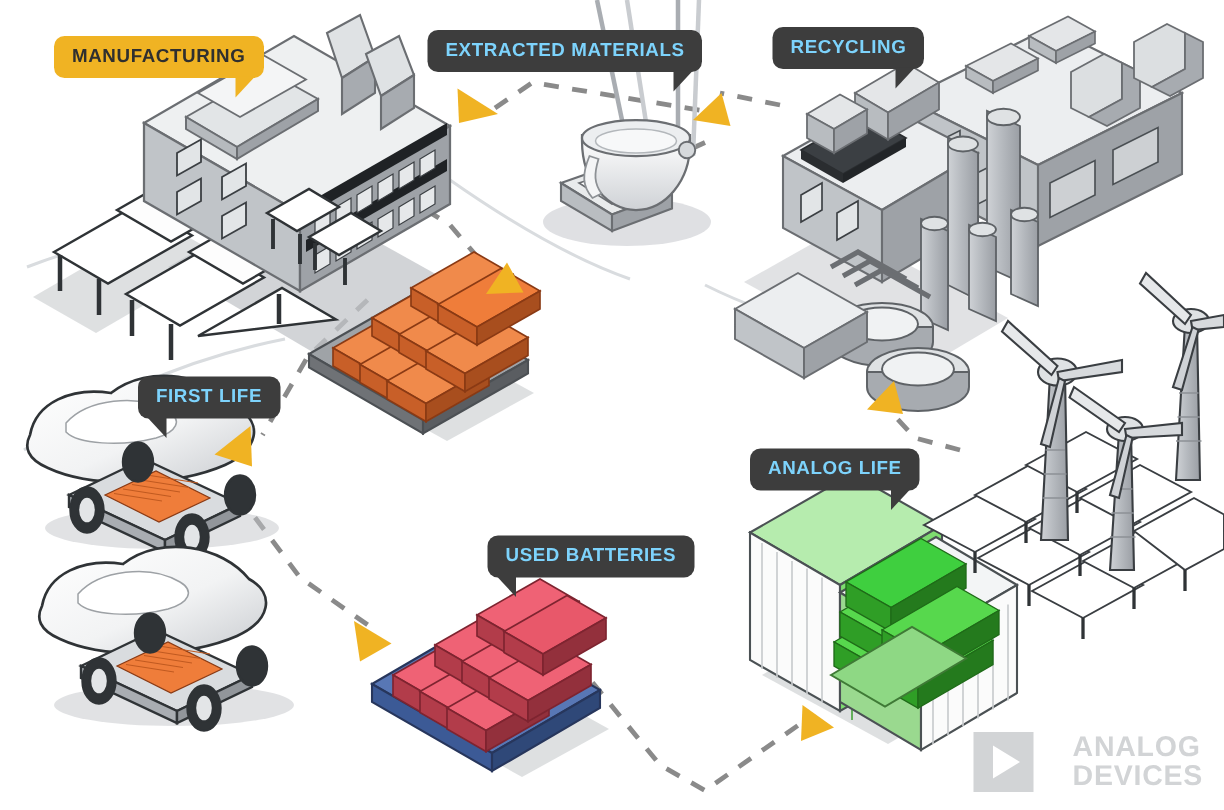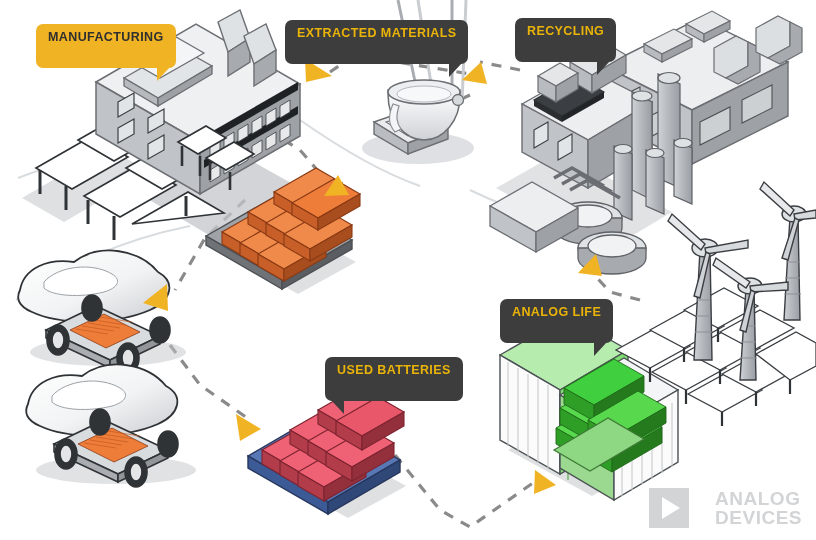--- a/index.html
+++ b/index.html
@@ -2,24 +2,24 @@
 <html><head>
 <meta charset="utf-8">
 <style>
   html,body{margin:0;padding:0;background:#fff;}
   body{width:816px;height:540px;overflow:hidden;
        font-family:"Liberation Sans","DejaVu Sans",sans-serif;}
   #stage{position:relative;width:816px;height:540px;background:#ffffff;}
   #art{position:absolute;left:0;top:0;width:816px;height:540px;}
 
   
-  .label{position:absolute;border-radius:7px;padding:7px 12px 24px 12px;
+  .label{position:absolute;border-radius:7px;padding:7px 12px 8px 12px;
          font-size:12.5px;font-weight:bold;letter-spacing:.4px;
          white-space:nowrap;line-height:1;z-index:40;}
-  .label.dark{background:#3d3d3d;color:#eab308;}
+  .label.dark{background:#3d3d3d;color:#7dd3fc;}
   .label.amber{background:#f0b323;color:#2f2f2f;}
   .label .tail{position:absolute;width:0;height:0;}
   
   .label.tail-br .tail{right:6px;bottom:-13px;
         border-left:0 solid transparent;border-right:13px solid transparent;
         border-top:14px solid #3d3d3d;}
   .label.amber.tail-br .tail{border-top-color:#f0b323;}
   
   .label.tail-bl .tail{left:6px;bottom:-13px;
         border-right:0 solid transparent;border-left:13px solid transparent;
@@ -571,20 +571,24 @@
 <div class="label dark tail-br" style="left:285px;top:20px;">
   <span>EXTRACTED MATERIALS</span>
   <i class="tail"></i>
 </div>
 
 <div class="label dark tail-br" style="left:515px;top:18px;">
   <span>RECYCLING</span>
   <i class="tail"></i>
 </div>
 
+<div class="label dark tail-bl" style="left:92px;top:251px;">
+  <span>FIRST LIFE</span>
+  <i class="tail"></i>
+</div>
 
 <div class="label dark tail-br" style="left:500px;top:299px;">
   <span>ANALOG LIFE</span>
   <i class="tail"></i>
 </div>
 
 <div class="label dark tail-bl" style="left:325px;top:357px;">
   <span>USED BATTERIES</span>
   <i class="tail"></i>
 </div>

